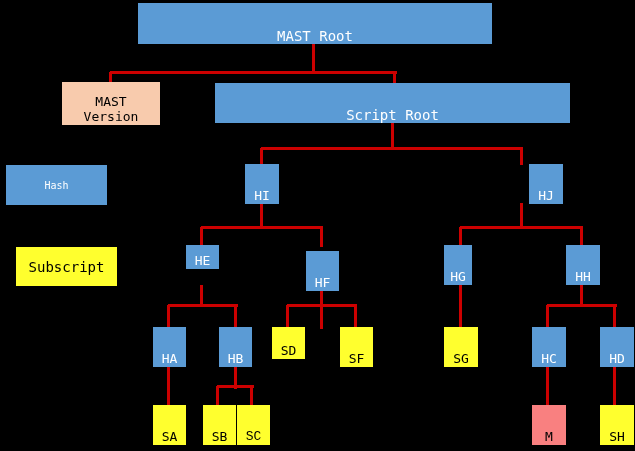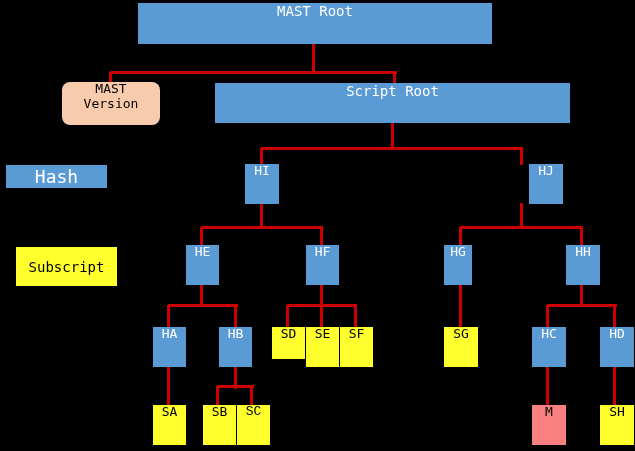--- a/index.html
+++ b/index.html
@@ -12,21 +12,21 @@
     width: 635px;
     height: 451px;
     background: #000000;
     overflow: hidden;
     font-family: "DejaVu Sans Mono", "Liberation Mono", monospace;
   }
   .node {
     position: absolute;
     box-sizing: border-box;
     display: flex;
-    align-items: flex-start;
+    align-items: flex-end;
     justify-content: center;
     text-align: center;
     line-height: 1.15;
     z-index: 3;
     white-space: pre-line;
   }
   .n-hash {
     background: #5B9BD5;
     color: #FFFFFF;
   }
@@ -90,40 +90,39 @@
     <div class="edge" style="background: rgb(204, 0, 0); left: 547px; top: 304px; width: 70px; height: 3px;"></div>
     <div class="edge" style="background: rgb(204, 0, 0); left: 546px; top: 305px; width: 3px; height: 24px;"></div>
     <div class="edge" style="background: rgb(204, 0, 0); left: 613px; top: 305px; width: 3px; height: 24px;"></div>
     <div class="edge" style="background: rgb(204, 0, 0); left: 167px; top: 367px; width: 3px; height: 40px;"></div>
     <div class="edge" style="background: rgb(204, 0, 0); left: 234px; top: 367px; width: 3px; height: 22px;"></div>
     <div class="edge" style="background: rgb(204, 0, 0); left: 217px; top: 385px; width: 37px; height: 3px;"></div>
     <div class="edge" style="background: rgb(204, 0, 0); left: 216px; top: 386px; width: 3px; height: 22px;"></div>
     <div class="edge" style="background: rgb(204, 0, 0); left: 250px; top: 386px; width: 3px; height: 22px;"></div>
     <div class="edge" style="background: rgb(204, 0, 0); left: 546px; top: 367px; width: 3px; height: 40px;"></div>
     <div class="edge" style="background: rgb(204, 0, 0); left: 613px; top: 367px; width: 3px; height: 40px;"></div>
-    <div class="legend n-hash" style="left: 6px; top: 165px; width: 101px; height: 23px; font-size: 18px;">
+    <div class="legend n-hash" style="left: 6px; top: 165px; width: 101px; height: 40px; font-size: 10px;">
       <span>Hash</span>
     </div>
     <div class="legend n-sub" style="left: 16px; top: 247px; width: 101px; height: 39px; font-size: 14px;">
       <span>Subscript</span>
     </div>
     <div class="node n-hash" style="left: 138px; top: 3px; width: 354px; height: 41px; font-size: 14px;"><span>MAST Root</span></div>
-    <div class="node n-ver" style="left: 62px; top: 82px; width: 98px; height: 43px; font-size: 13px; border-radius: 8px;"><span>MAST
+    <div class="node n-ver" style="left: 62px; top: 82px; width: 98px; height: 43px; font-size: 13px;"><span>MAST
 Version</span></div>
     <div class="node n-hash" style="left: 215px; top: 83px; width: 355px; height: 40px; font-size: 14px;"><span>Script Root</span></div>
     <div class="node n-hash" style="left: 245px; top: 164px; width: 34px; height: 40px; font-size: 13px;"><span>HI</span></div>
     <div class="node n-hash" style="left: 506px; top: 164px; width: 34px; height: 40px; font-size: 13px; margin-left: 23px;"><span>HJ</span></div>
-    <div class="node n-hash" style="left: 186px; top: 245px; width: 33px; height: 40px; font-size: 13px;"><span>HE</span></div>
-    <div class="node n-hash" style="left: 306px; top: 245px; width: 33px; height: 40px; font-size: 13px;"><span>HF</span></div>
+    <div class="node n-hash" style="left: 186px; top: 245px; width: 33px; height: 24px; font-size: 13px;"><span>HE</span></div>
+    <div class="node n-hash" style="left: 306px; top: 251px; width: 33px; height: 40px; font-size: 13px;"><span>HF</span></div>
     <div class="node n-hash" style="left: 444px; top: 245px; width: 28px; height: 40px; font-size: 13px;"><span>HG</span></div>
     <div class="node n-hash" style="left: 566px; top: 245px; width: 34px; height: 40px; font-size: 13px;"><span>HH</span></div>
     <div class="node n-hash" style="left: 219px; top: 327px; width: 33px; height: 40px; font-size: 13px;"><span>HB</span></div>
     <div class="node n-hash" style="left: 153px; top: 327px; width: 33px; height: 40px; font-size: 13px;"><span>HA</span></div>
     <div class="node n-sub" style="left: 272px; top: 327px; width: 33px; height: 32px; font-size: 13px;"><span>SD</span></div>
-    <div class="node n-sub" style="left: 306px; top: 327px; width: 33px; height: 40px; font-size: 13px;"><span>SE</span></div>
     <div class="node n-sub" style="left: 340px; top: 327px; width: 33px; height: 40px; font-size: 13px;"><span>SF</span></div>
     <div class="node n-sub" style="left: 444px; top: 327px; width: 34px; height: 40px; font-size: 13px;"><span>SG</span></div>
     <div class="node n-hash" style="left: 532px; top: 327px; width: 34px; height: 40px; font-size: 13px;"><span>HC</span></div>
     <div class="node n-sub" style="left: 153px; top: 405px; width: 33px; height: 40px; font-size: 13px;"><span>SA</span></div>
     <div class="node n-hash" style="left: 600px; top: 327px; width: 34px; height: 40px; font-size: 13px;"><span>HD</span></div>
     <div class="node n-sub" style="left: 203px; top: 405px; width: 33px; height: 40px; font-size: 13px;"><span>SB</span></div>
     <div class="node n-sub" style="left: 237px; top: 405px; width: 33px; height: 40px; font-size: 13px; font-family: Liberation Mono, monospace;"><span>SC</span></div>
     <div class="node n-msg" style="left: 532px; top: 405px; width: 34px; height: 40px; font-size: 13px;"><span>M</span></div>
     <div class="node n-sub" style="left: 600px; top: 405px; width: 34px; height: 40px; font-size: 13px;"><span>SH</span></div>
   </div>

